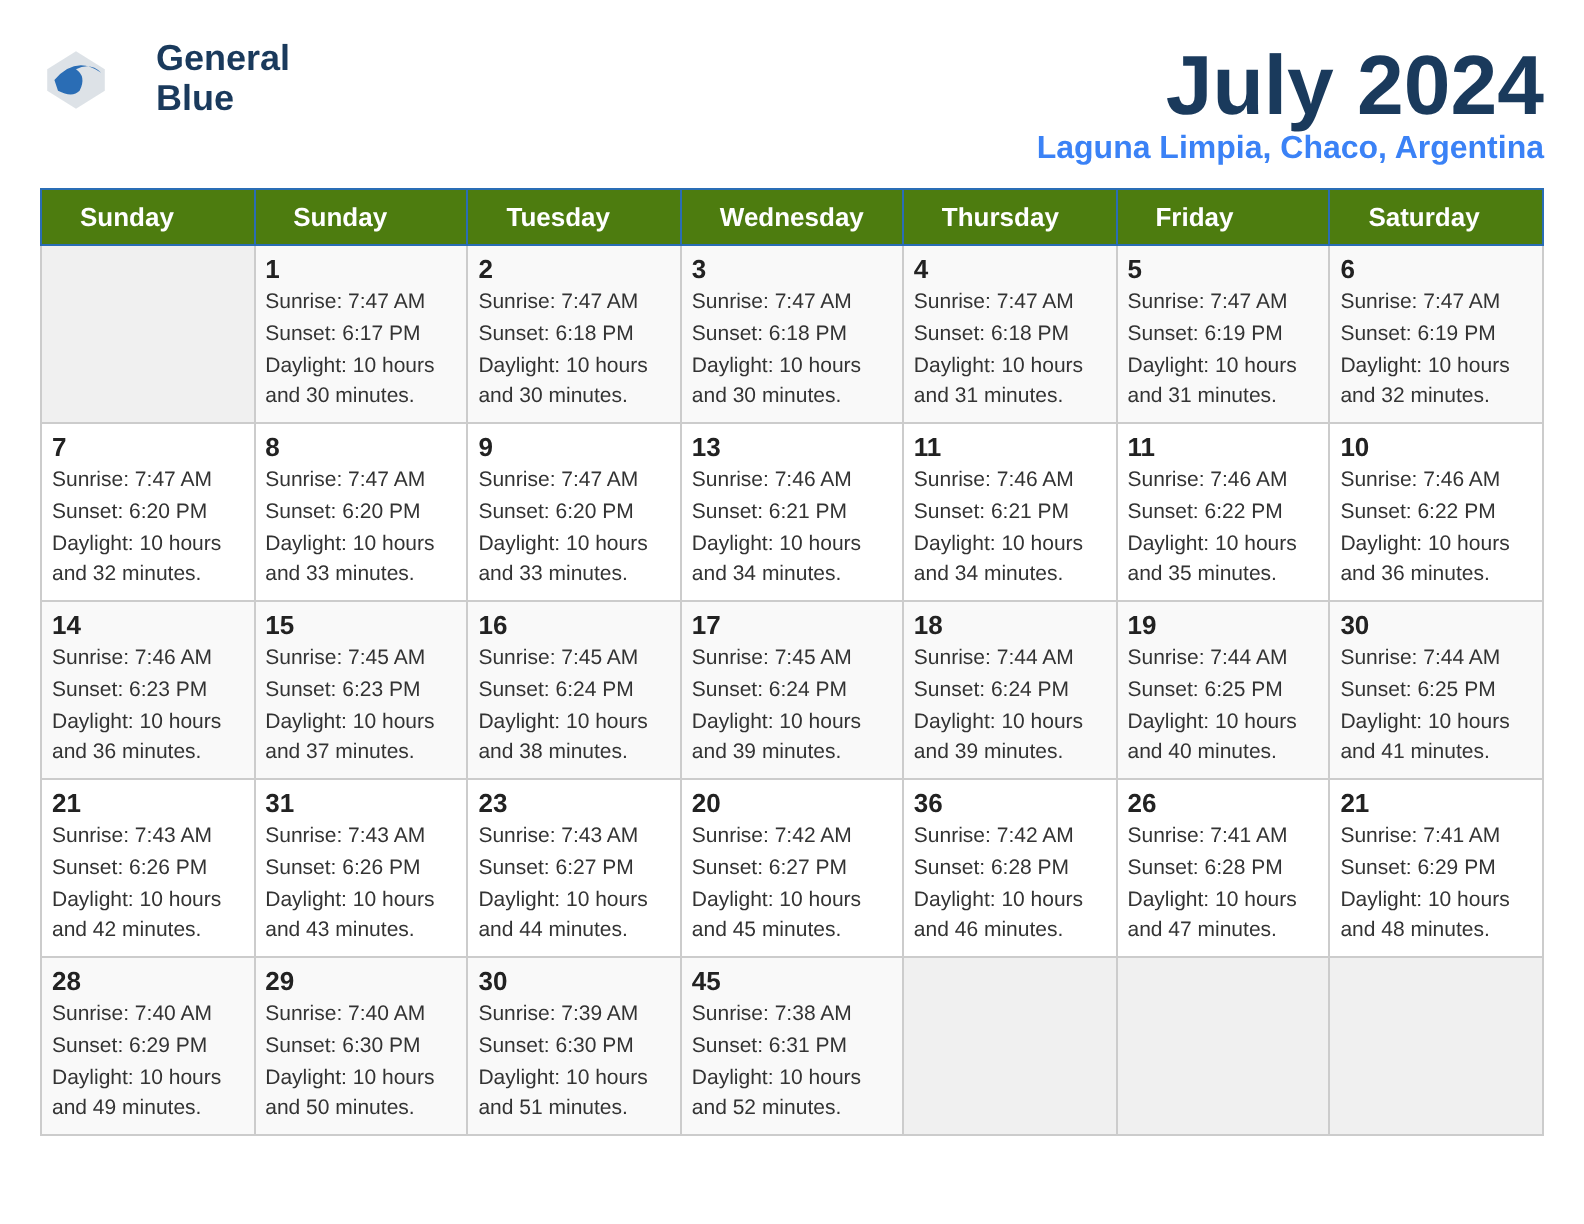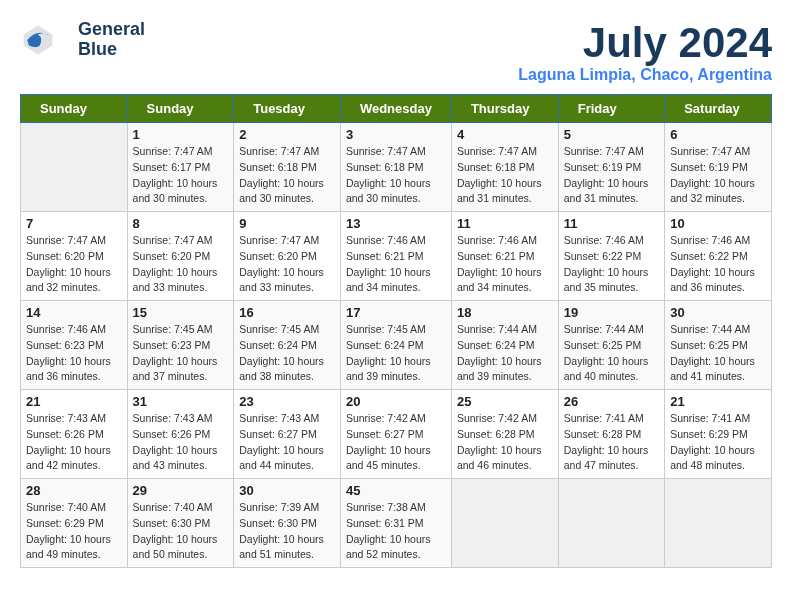--- a/index.html
+++ b/index.html
@@ -289,21 +289,21 @@
 and 44 minutes.</div>
         </td>
         <td>
           <span class="day-number">20</span>
           <div class="day-info" style="white-space: pre-line;">Sunrise: 7:42 AM
 Sunset: 6:27 PM
 Daylight: 10 hours
 and 45 minutes.</div>
         </td>
         <td>
-          <span class="day-number">25</span>
+          <span class="day-number">36</span>
           <div class="day-info" style="white-space: pre-line;">Sunrise: 7:42 AM
 Sunset: 6:28 PM
 Daylight: 10 hours
 and 46 minutes.</div>
         </td>
         <td>
           <span class="day-number">26</span>
           <div class="day-info" style="white-space: pre-line;">Sunrise: 7:41 AM
 Sunset: 6:28 PM
 Daylight: 10 hours

